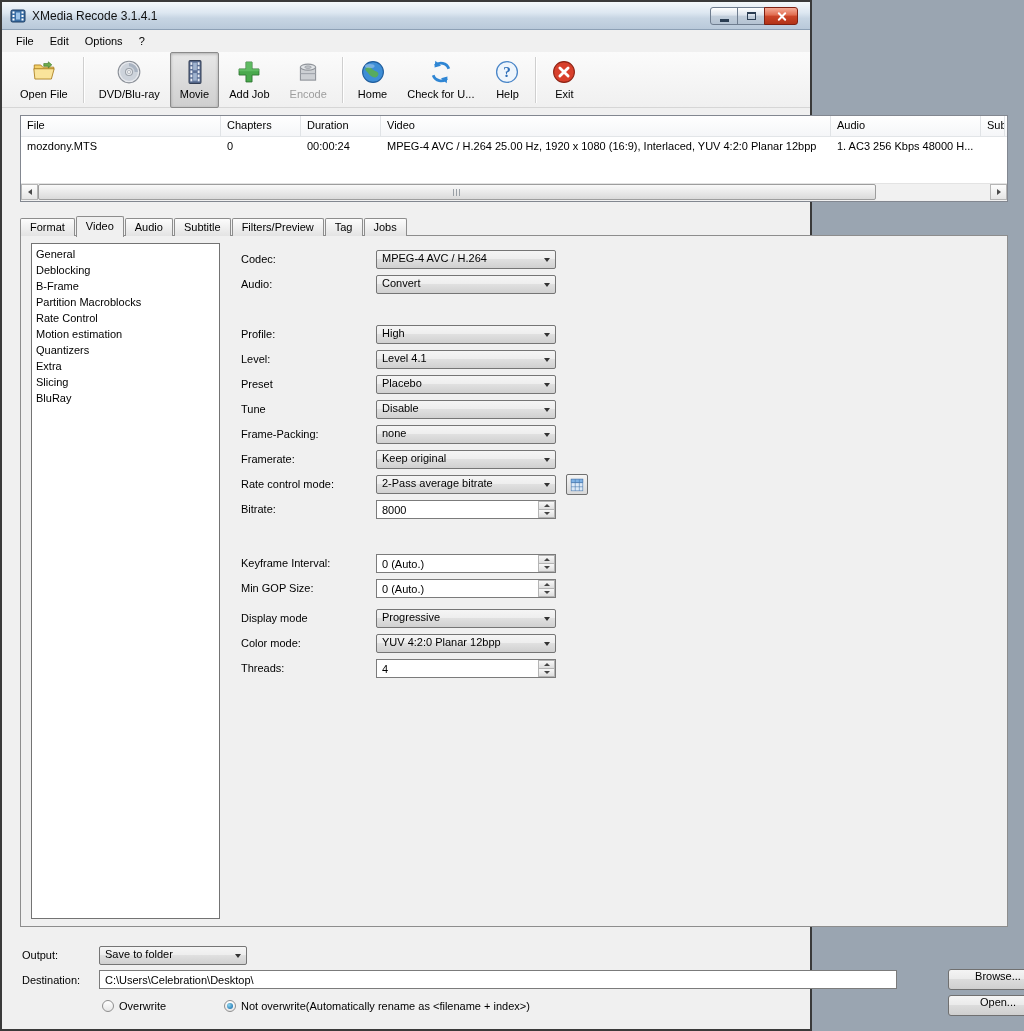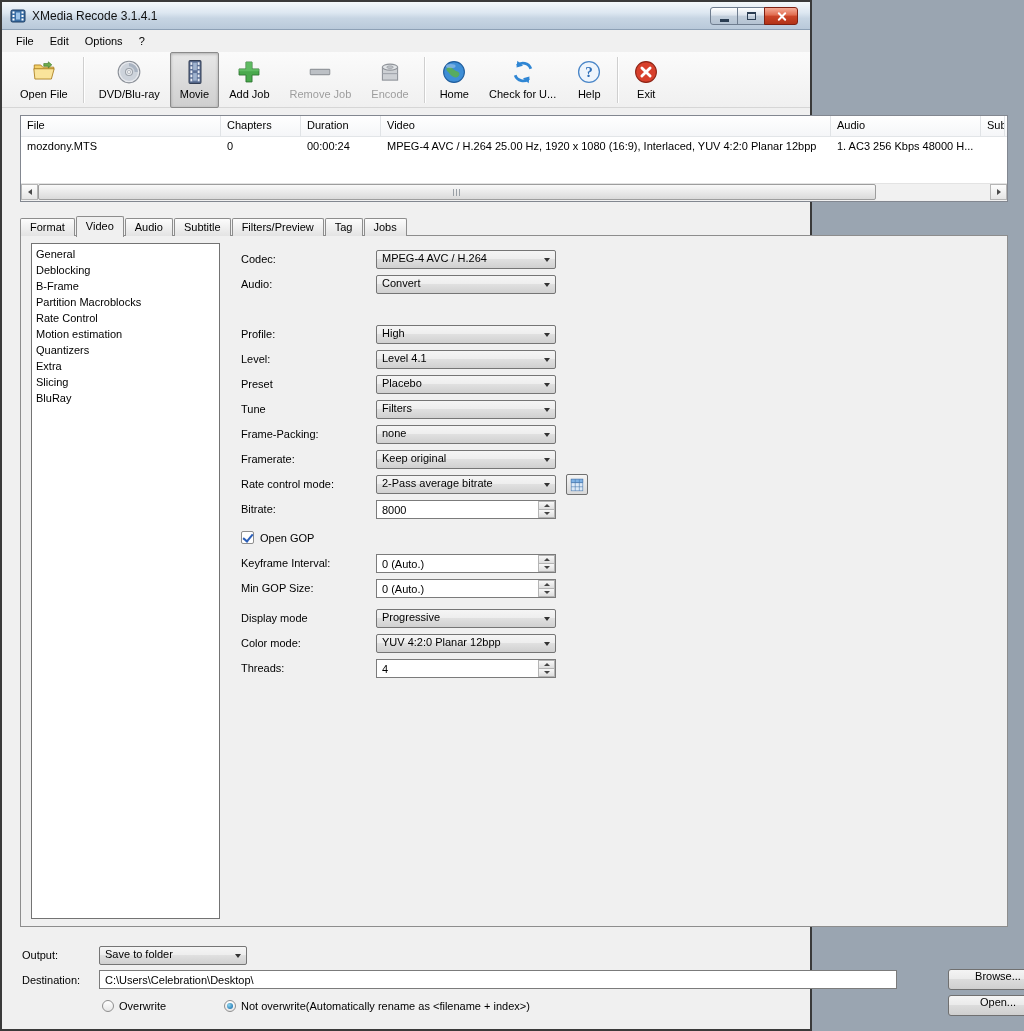--- a/index.html
+++ b/index.html
@@ -177,28 +177,20 @@
           <svg viewBox="0 0 24 24">
             <path d="M9.2 2.8h5.6v6.4h6.4v5.6h-6.4v6.4H9.2v-6.4H2.8V9.2h6.4z" fill="#49a94d" stroke="#2c7330" stroke-width="0.8"></path>
             <path d="M9.2 2.8h5.6v6.4h6.4v2.2H2.8V9.2h6.4z" fill="#6cc46f" opacity="0.65"></path>
           </svg>
         </span>
         <span class="tlabel">Add Job</span>
       </div>
       <div class="tbtn disabled">
         <span class="ticon">
           <svg viewBox="0 0 24 24">
-            <rect x="3" y="9.6" width="18" height="4.8" rx="0.5" fill="#bcc0c5" stroke="#94989d"></rect>
-          </svg>
-        </span>
-        <span class="tlabel">Remove Job</span>
-      </div>
-      <div class="tbtn disabled">
-        <span class="ticon">
-          <svg viewBox="0 0 24 24">
             <rect x="5" y="7.5" width="14" height="12" fill="#cdd0d4" stroke="#8f9399"></rect>
             <ellipse cx="12" cy="7.5" rx="7" ry="2.8" fill="#e2e5e8" stroke="#8f9399"></ellipse>
             <ellipse cx="12" cy="7.5" rx="3" ry="1.2" fill="#c2c6cb" stroke="#8f9399" stroke-width="0.6"></ellipse>
             <path d="M5 13.5h14" stroke="#9ea3a9" fill="none"></path>
           </svg>
         </span>
         <span class="tlabel">Encode</span>
       </div>
       <div class="tsep"></div>
       <div class="tbtn">
@@ -330,21 +322,21 @@
     <div class="frow" style="top:139px">
       <span class="flabel">Preset</span>
       <div class="combo">
           <span class="txt">Placebo</span>
           <span class="arrow"></span>
         </div>
     </div>
     <div class="frow" style="top:164px">
       <span class="flabel">Tune</span>
       <div class="combo">
-          <span class="txt">Filters</span>
+          <span class="txt">Disable</span>
           <span class="arrow"></span>
         </div>
     </div>
     <div class="frow" style="top:189px">
       <span class="flabel">Frame-Packing:</span>
       <div class="combo">
           <span class="txt">none</span>
           <span class="arrow"></span>
         </div>
     </div>
@@ -372,24 +364,20 @@
     <div class="frow" style="top:264px">
       <span class="flabel">Bitrate:</span>
       <div class="spin">
         <input value="8000" style="">
         <div class="spin-btns">
             <div class="spin-btn up"></div>
             <div class="spin-btn down"></div>
           </div>
       </div>
     </div>
-    <div class="frow" style="top:293px">
-      <span class="checkbox checked" style="left:220px;top:2px;"></span>
-      <span class="flabel" style="left:239px;">Open GOP</span>
-    </div>
     <div class="frow" style="top:318px">
       <span class="flabel">Keyframe Interval:</span>
       <div class="spin">
         <input value="0 (Auto.)" style="">
         <div class="spin-btns">
             <div class="spin-btn up"></div>
             <div class="spin-btn down"></div>
           </div>
       </div>
     </div>

